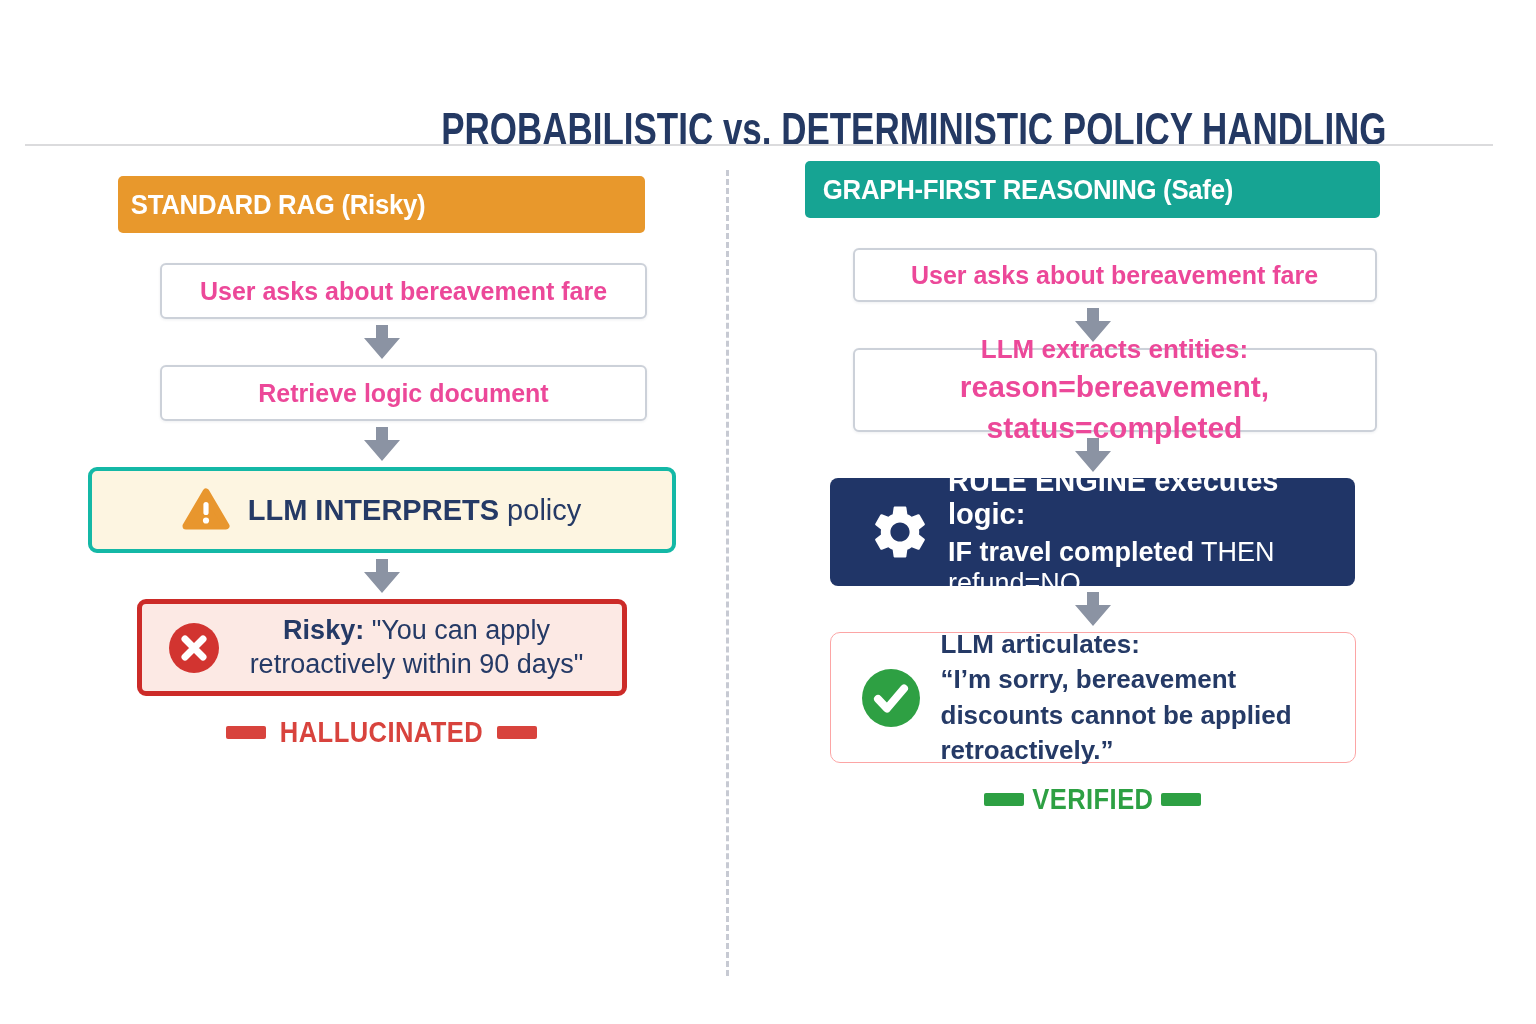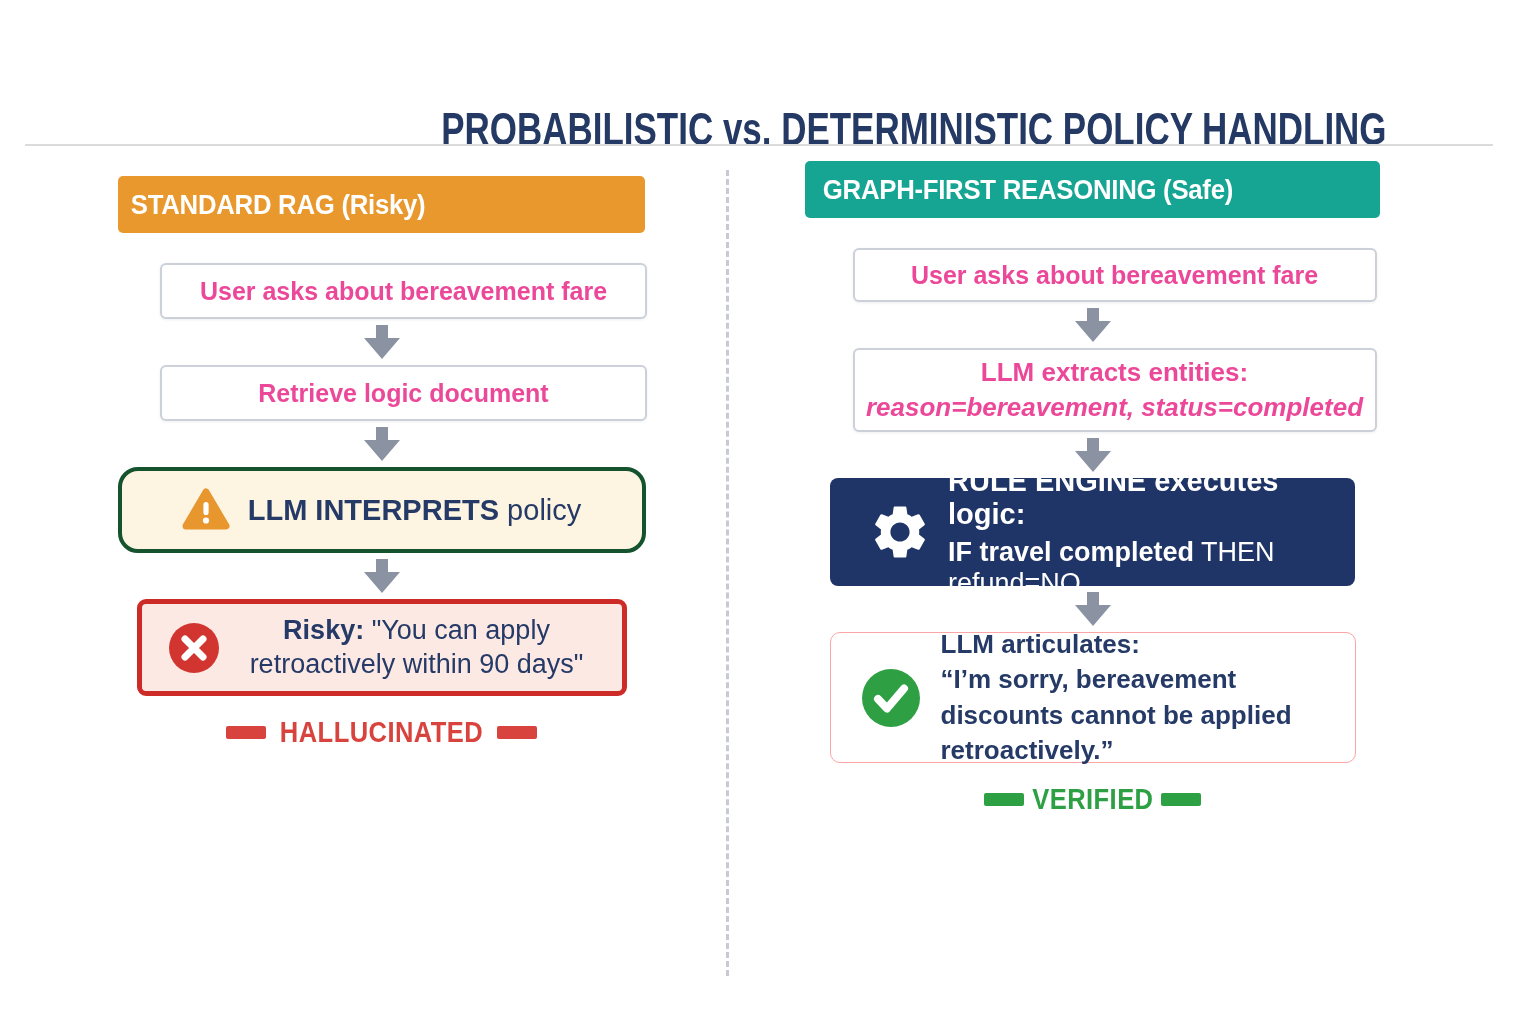--- a/index.html
+++ b/index.html
@@ -35,37 +35,37 @@
     box-shadow: 0 1px 3px rgba(40,50,80,0.08);
     display: flex; flex-direction: column; align-items: center; justify-content: center;
     color: #ec4899; font-size: 25px; font-weight: 600; text-align: center; margin-left: 44px; }
   .col-left  .step-box { width: 487px; }
   .col-right .step-box { width: 524px; }
   .h56 { height: 56px; } .h54 { height: 54px; } .h84 { height: 84px; }
 
   .arrow { margin: 6px 0; flex: none; }
 
   
-  .warn-box { width: 528px; height: 86px; background: #fdf5e1;
-    border: 4px solid #14532d; border-radius: 20px;
+  .warn-box { width: 588px; height: 86px; background: #fdf5e1;
+    border: 4px solid #14b8a6; border-radius: 9px;
     display: flex; align-items: center; justify-content: center; gap: 18px;
     color: #253a66; font-size: 29px; }
   .warn-box .bold { font-weight: bold; }
 
   
   .error-box { width: 490px; height: 97px; background: #fce9e4;
     border: 5px solid #cc2b28; border-radius: 9px;
     display: flex; align-items: center; justify-content: center; gap: 18px;
     padding: 0 26px; color: #253a66; font-size: 27px; }
   .error-box .text { text-align: center; line-height: 1.25; max-width: 370px; }
   .error-box .bold { font-weight: bold; }
 
   
   .extract-line1 { font-weight: bold; font-size: 26px; line-height: 1.35; }
-  .extract-line2 { font-weight: 600; font-size: 26px; line-height: 1.35; font-style: italic; }
+  .extract-line2 { font-weight: 600; font-size: 30px; line-height: 1.35; }
 
   
   .rule-box { width: 525px; height: 108px; background: #203567; border-radius: 8px;
     display: flex; align-items: center; gap: 16px; padding: 0 18px 0 38px;
     color: #ffffff; }
   .rule-box .lines { display: flex; flex-direction: column; gap: 6px; }
   .rule-line1 { font-size: 29px; }
   .rule-line1 .bold { font-weight: bold; }
   .rule-line1 .rest { font-weight: 600; }
   .rule-line2 { font-size: 27px; }

